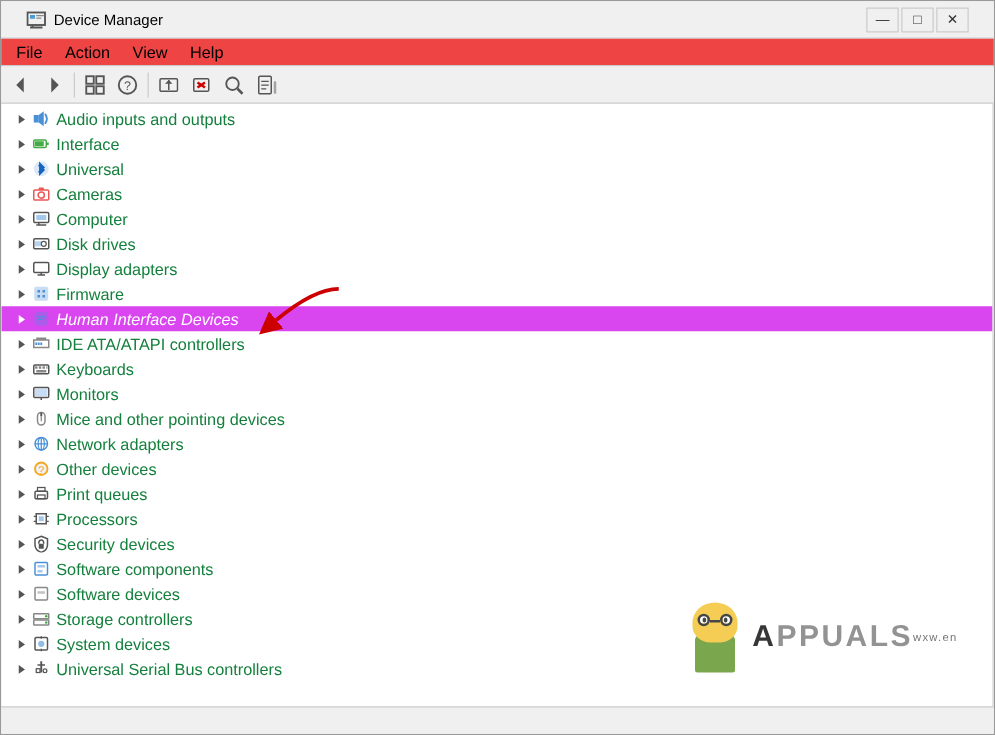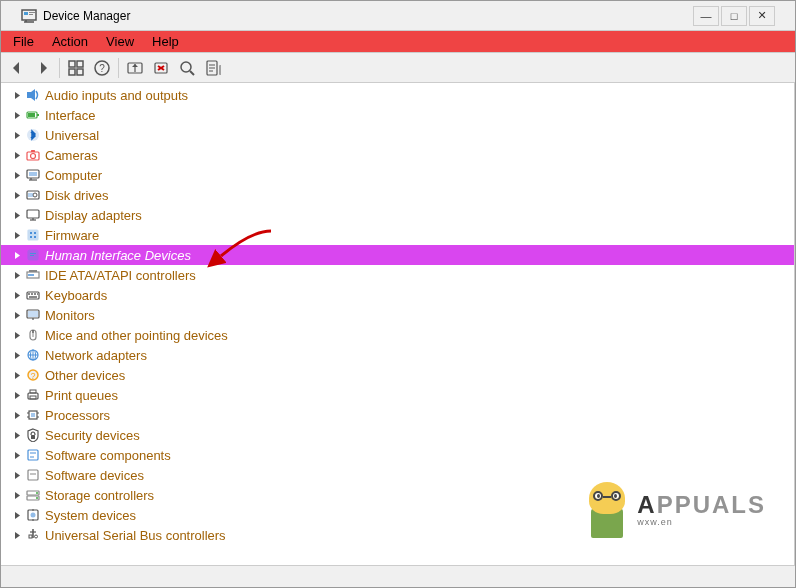--- a/index.html
+++ b/index.html
@@ -131,21 +131,21 @@
       position: relative;
     }
 
     .tree-item {
       display: flex;
       align-items: center;
       height: 20px;
       padding-left: 8px;
       cursor: pointer;
       white-space: nowrap;
-      color: #a16207;
+      color: #15803d;
     }
     .tree-item.selected { background: #d946ef; color: #fff; font-style: italic; }
 
     .tree-item .expander {
       width: 16px;
       height: 16px;
       display: flex;
       align-items: center;
       justify-content: center;
       font-size: 8px;
@@ -690,21 +690,21 @@
 
         <div style="position:absolute; top:10px; left:12px; width:6px; height:7px; background:#fff; border-radius:50%;"></div>
         <div style="position:absolute; top:10px; right:12px; width:6px; height:7px; background:#fff; border-radius:50%;"></div>
         <div style="position:absolute; top:12px; left:14px; width:3px; height:4px; background:#333; border-radius:50%;"></div>
         <div style="position:absolute; top:12px; right:14px; width:3px; height:4px; background:#333; border-radius:50%;"></div>
 
         <div style="position:absolute; top:9px; left:10px; width:10px; height:10px; border:2px solid #333; border-radius:50%; background:transparent;"></div>
         <div style="position:absolute; top:9px; right:10px; width:10px; height:10px; border:2px solid #333; border-radius:50%; background:transparent;"></div>
         <div style="position:absolute; top:14px; left:20px; width:8px; height:2px; background:#333;"></div>
       </div>
-      <div style="display:flex; flex-direction:column; align-items:flex-start;">
+      <div style="display:flex; align-items:center;">
         <span style="font-size:24px; font-weight:900; color:#222; letter-spacing:2px; line-height:1;">A<span style="color:#888">PPUALS</span></span>
         <span style="font-size:9px; color:#666; letter-spacing:1px;">wxw.en</span>
       </div>
     </div>
 
   </div>
 
   <div class="status-bar">
     <span></span>
   </div>

